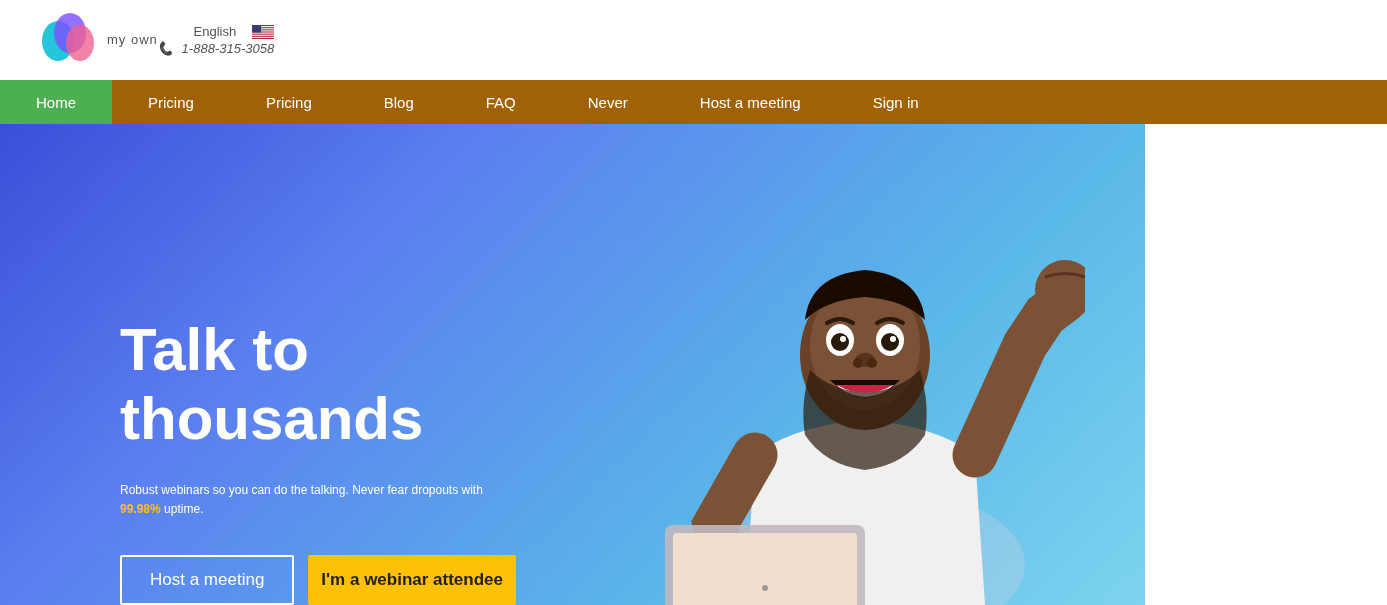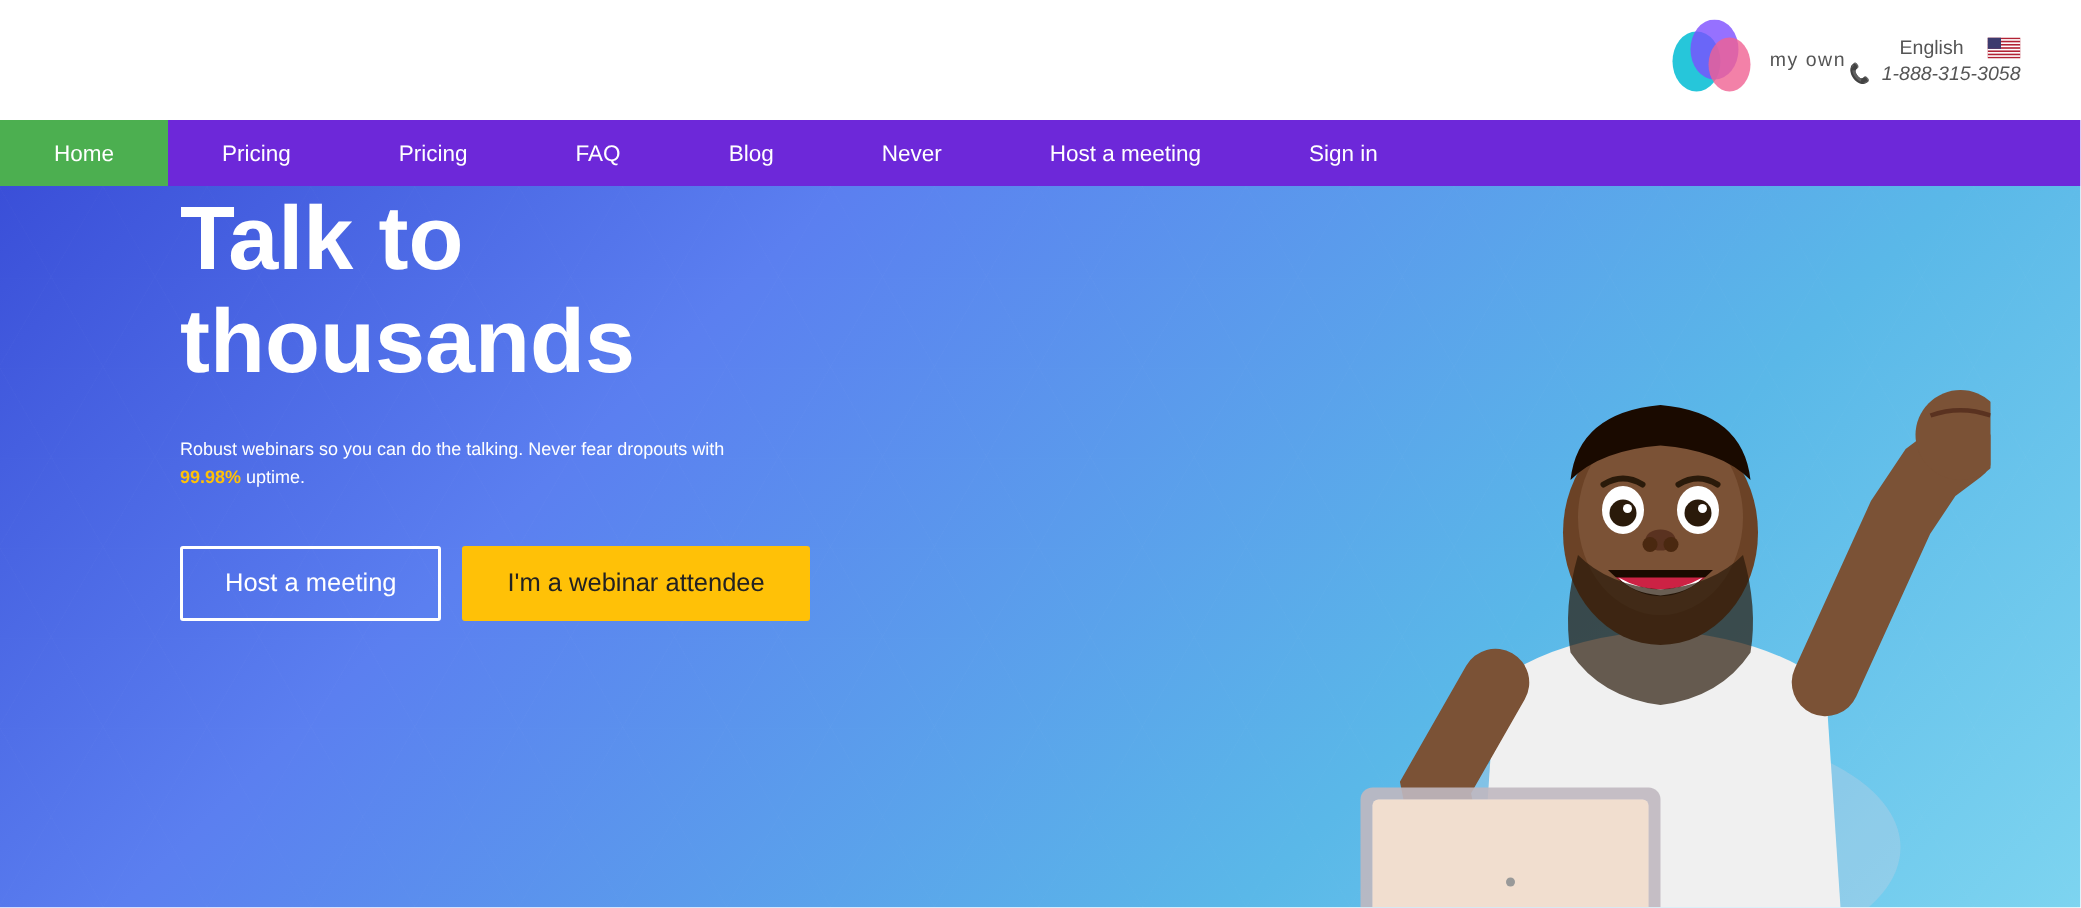--- a/index.html
+++ b/index.html
@@ -3,21 +3,21 @@
   <meta charset="utf-8">
   <style>
     * { margin: 0; padding: 0; box-sizing: border-box; }
     body { font-family: 'Segoe UI', Arial, sans-serif; width: 1387px; overflow-x: hidden; }
 
     
     .top-bar {
       background: #fff;
       display: flex;
       align-items: center;
-      justify-content: flex-end;
+      justify-content: flex-start;
       padding: 10px 40px;
       height: 80px;
     }
     .logo-area {
       display: flex;
       align-items: center;
       gap: 12px;
     }
     .logo-icon {
       width: 55px;
@@ -61,21 +61,21 @@
       color: #555;
       font-size: 13px;
       font-style: italic;
     }
     .phone-icon {
       margin-right: 4px;
     }
 
     
     nav {
-      background: #6d28d9;
+      background: #a16207;
       display: flex;
       align-items: stretch;
       height: 44px;
     }
     nav a {
       color: #fff;
       text-decoration: none;
       font-size: 15px;
       display: flex;
       align-items: center;
@@ -83,26 +83,26 @@
       transition: background 0.2s;
       white-space: nowrap;
     }
     nav a.active {
       background: #4caf50;
     }
 
     
     .hero {
       position: relative;
-      width: 1387px;
+      width: 1145px;
       height: 481px;
       background: linear-gradient(135deg, #3a4fd8 0%, #5b7ff0 30%, #5ab8e8 70%, #7dd4f0 100%);
       overflow: hidden;
       display: flex;
-      align-items: flex-start;
+      align-items: flex-end;
     }
     
     .hero::before {
       content: '';
       position: absolute;
       inset: 0;
       background-image: 
         repeating-linear-gradient(0deg, transparent, transparent 59px, rgba(255,255,255,0.05) 60px),
         repeating-linear-gradient(60deg, transparent, transparent 59px, rgba(255,255,255,0.05) 60px),
         repeating-linear-gradient(120deg, transparent, transparent 59px, rgba(255,255,255,0.05) 60px);
@@ -145,24 +145,24 @@
       padding: 13px 28px;
       cursor: pointer;
       border-radius: 2px;
       font-weight: 500;
     }
     .btn-attendee {
       background: #ffc107;
       border: 2px solid #ffc107;
       color: #222;
       font-size: 17px;
-      padding: 13px 28px;
+      padding: 13px 11px;
       cursor: pointer;
       border-radius: 2px;
-      font-weight: 400;
+      font-weight: 700;
     }
 
     
     .hero-image {
       position: absolute;
       right: 0;
       bottom: 0;
       width: 700px;
       height: 481px;
       display: flex;
@@ -214,22 +214,22 @@
       <span class="phone-icon">📞</span>
       <span>1-888-315-3058</span>
     </div>
   </div>
 </header>
 
 <nav>
   <a href="#" class="active">Home</a>
   <a href="#">Pricing</a>
   <a href="#">Pricing</a>
+  <a href="#">Blog</a>
   <a href="#">FAQ</a>
-  <a href="#">Blog</a>
   <a href="#">Never</a>
   <a href="#">Host a meeting</a>
   <a href="#">Sign in</a>
 </nav>
 
 <section class="hero">
   <div class="hero-content">
     <h1 class="hero-title">Talk to thousands</h1>
     <p class="hero-subtitle">
       <span>Robust webinars so you can do the talking. Never fear dropouts with</span>

